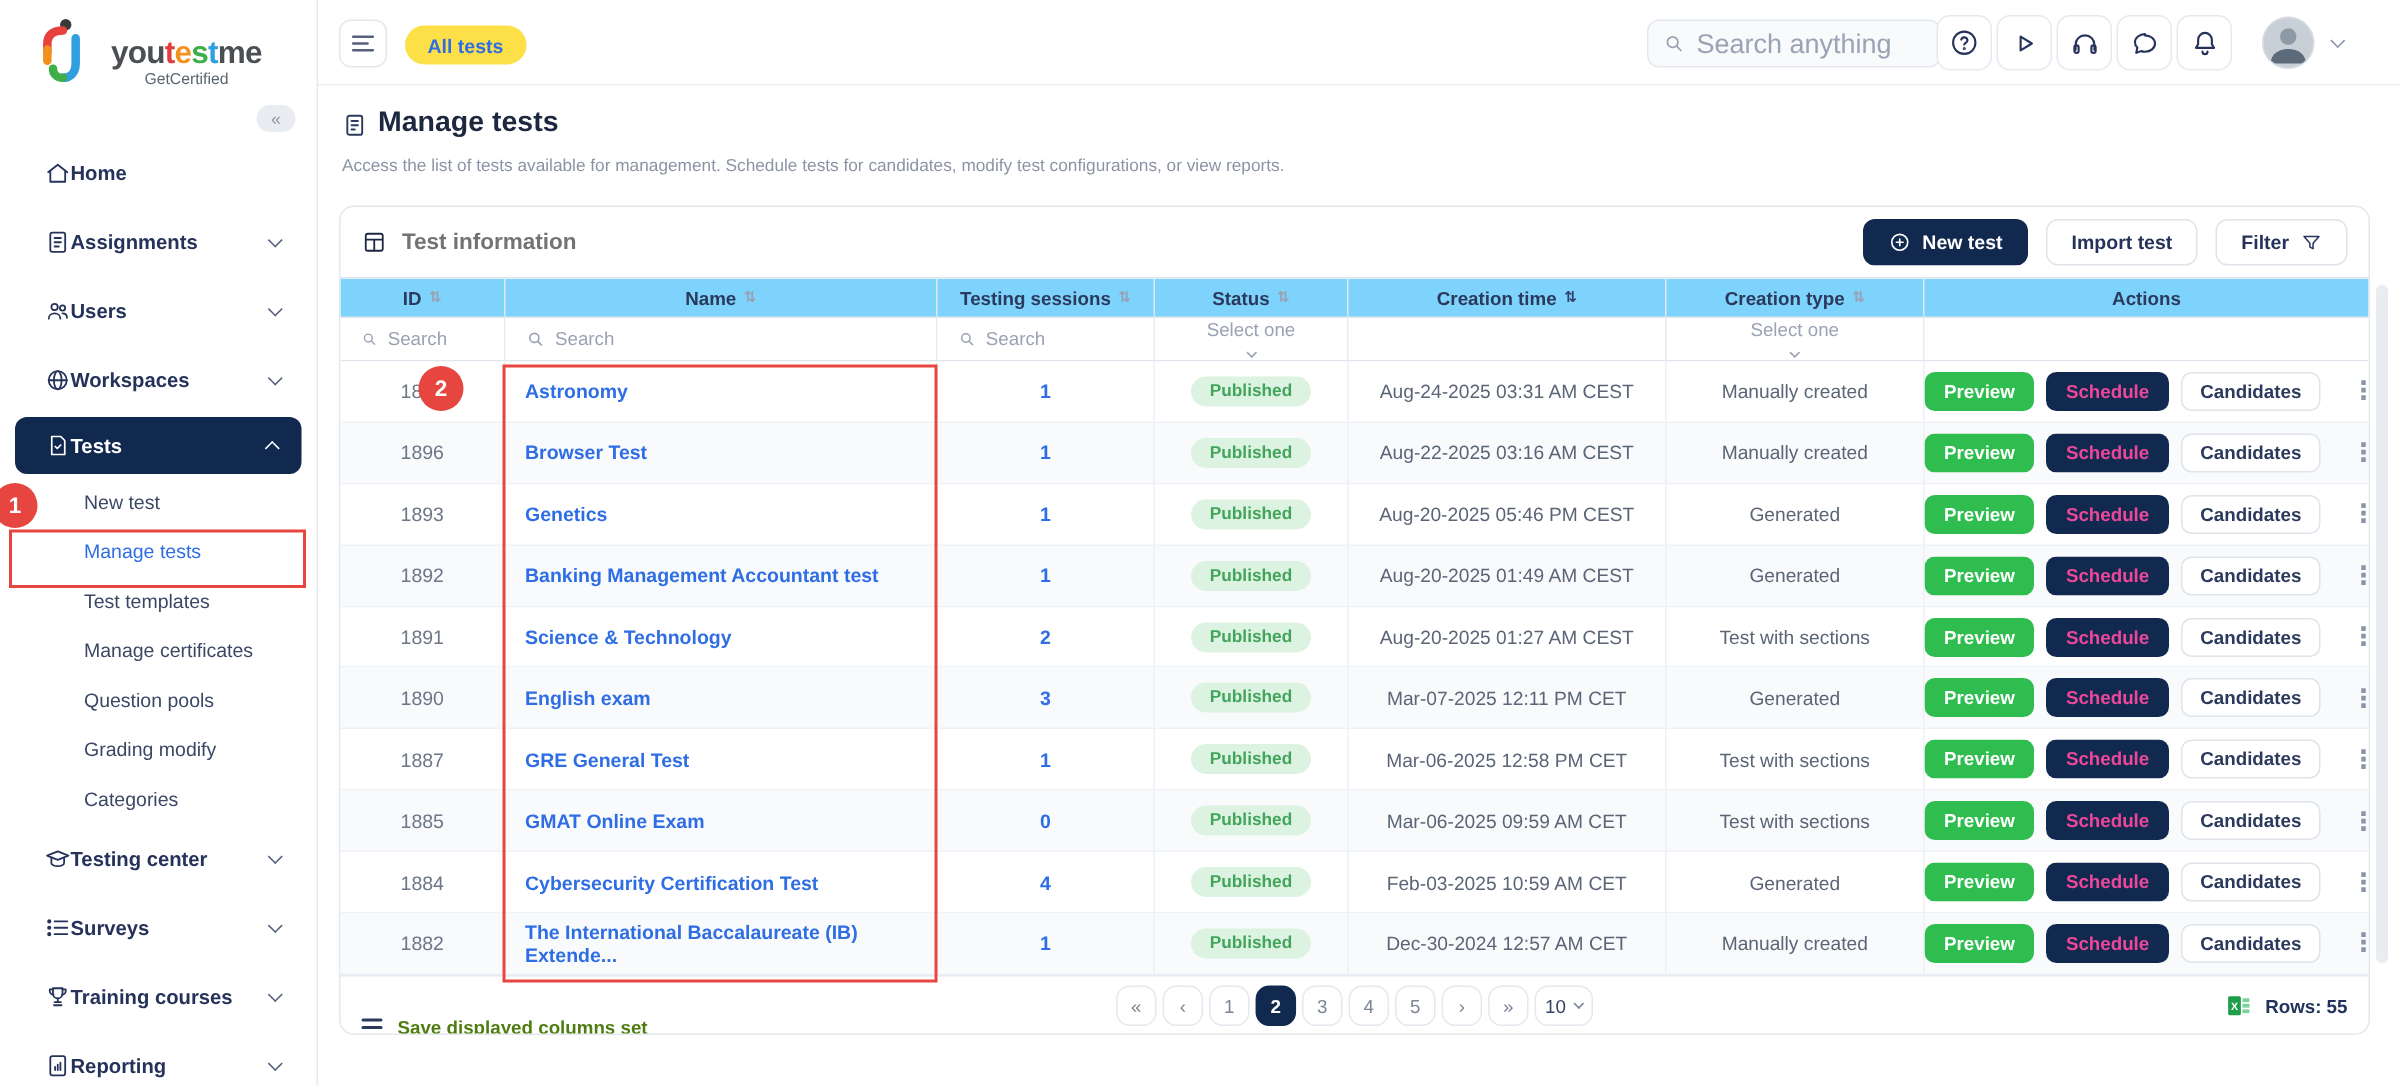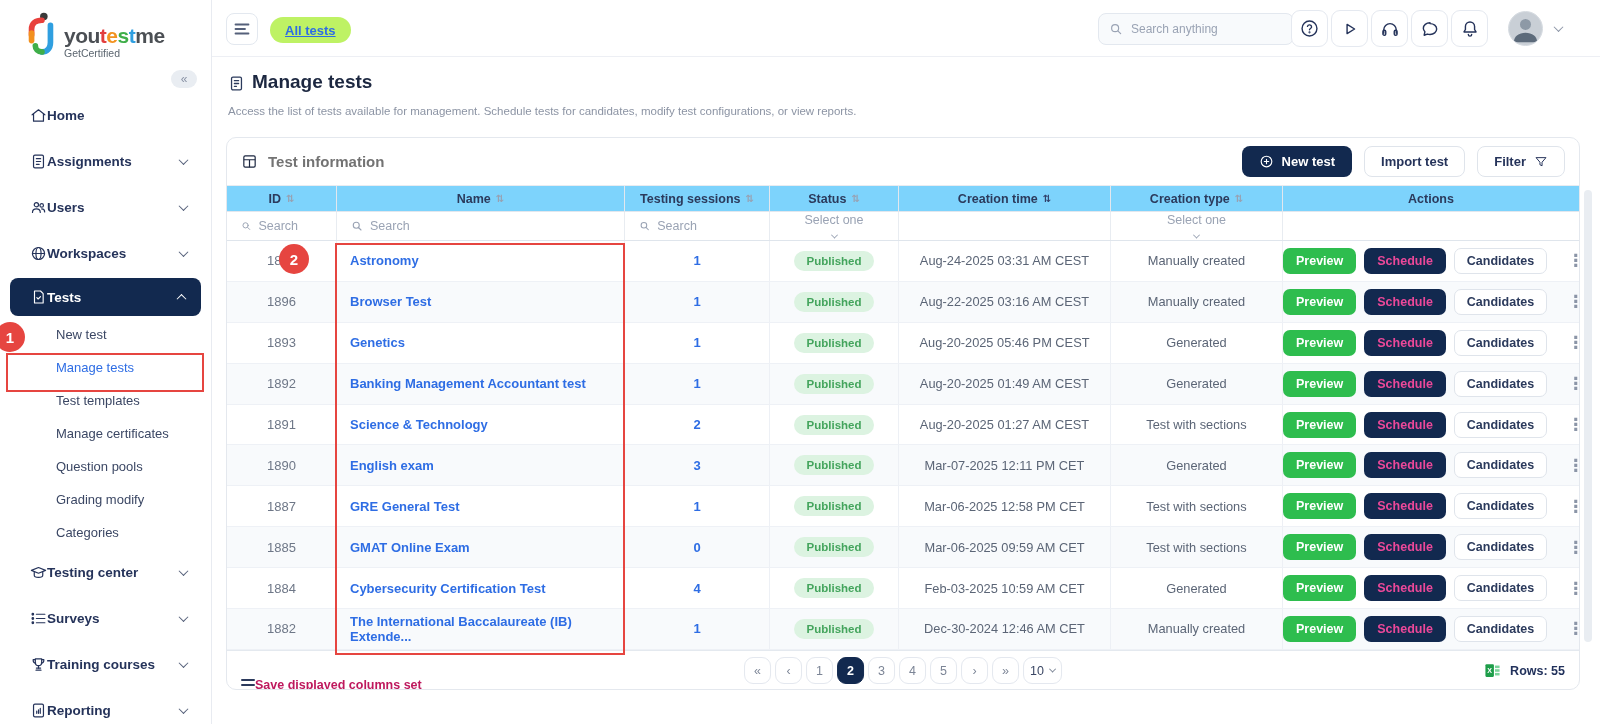--- a/index.html
+++ b/index.html
@@ -3,25 +3,25 @@
 <meta charset="utf-8">
 <style>
   * { margin:0; padding:0; box-sizing:border-box; }
   html,body { width:1600px; height:724px; overflow:hidden; background:#fff;
     font-family:"Liberation Sans","DejaVu Sans",sans-serif; }
   body { position:relative; color:#25335a; }
 
   
   .sidebar { position:absolute; left:0; top:0; width:212px; height:724px;
     background:#fff; border-right:1px solid #e8ebf1; overflow:hidden; z-index:5; }
-  .logo-block { position:absolute; left:24px; top:10px; display:flex; gap:6px; }
+  .logo-block { position:absolute; left:24px; top:10px; display:flex; gap:16px; }
   .logo-word { font-size:21px; font-weight:700; letter-spacing:-0.5px; margin-top:14px; }
   .lw-gray { color:#4b4f54; } .lw-red{color:#e23d3d;} .lw-orange{color:#f29320;}
   .lw-green{color:#3fae49;} .lw-blue{color:#2f9fe0;}
-  .logo-tagline { font-size:10.5px; color:#5c6670; text-align:left; margin-top:-1px; }
+  .logo-tagline { font-size:10.5px; color:#5c6670; text-align:center; margin-top:-1px; }
   .collapse-btn { position:absolute; right:14px; top:70px; width:26px; height:18px;
     background:#e9edf2; border-radius:9px; color:#8b94a6; font-size:12px;
     display:flex; align-items:center; justify-content:center; cursor:pointer; }
   .nav { position:absolute; top:92px; left:0; width:100%; }
   .nitem { height:46px; display:flex; align-items:center; padding:0 24px 0 30px;
     gap:0; font-size:13.5px; font-weight:600; color:#25335a; cursor:pointer; }
   .nitem svg { flex:0 0 17px; }
   .nitem .lbl { flex:1; }
   .pill-wrap { padding:2px 10px; height:42px; }
   .nitem.pill { height:38px; background:#12294f; border-radius:8px; color:#fff;
@@ -36,27 +36,27 @@
   .chev.up { transform:rotate(-135deg) translate(-1px,-1px); }
   .nitem .chev { color:#55607a; } .nitem.pill .chev{ color:#fff; }
 
   
   .topbar { position:absolute; left:212px; top:0; width:1388px; height:57px;
     background:#fff; border-bottom:1px solid #edeff4; z-index:4; }
   .hamburger-btn { position:absolute; left:14px; top:13px; width:32px; height:32px;
     border:1px solid #e3e8ef; border-radius:8px; background:#fff; display:flex;
     align-items:center; justify-content:center; cursor:pointer; }
   .breadcrumb-pill { position:absolute; left:58px; top:17px; height:26px;
-    background:#bef264; color:#2e6de4; font-size:13px; font-weight:600;
-    border-radius:14px; padding:0 15px; display:flex; align-items:center; cursor:pointer;text-decoration:underline; }
+    background:#fde047; color:#2e6de4; font-size:13px; font-weight:600;
+    border-radius:14px; padding:0 15px; display:flex; align-items:center; cursor:pointer; }
   .search-box { position:absolute; right:306px; top:13px; width:196px; height:32px;
     border:1px solid #e3e8ef; border-radius:8px; background:#f8fafc;
     display:flex; align-items:center; padding:0 10px; gap:8px; }
   .search-box input { border:none; outline:none; background:transparent; width:140px;
-    font-size:12px; color:#7f1d1d; font-family:inherit; }
+    font-size:18px; color:#7f1d1d; font-family:inherit; }
   .search-box input::placeholder { color:#9aa3b4; }
   .tb-icons { position:absolute; right:112px; top:10px; display:flex; gap:3px; }
   .ibtn { width:37px; height:37px; border:1px solid #e5e9f0; border-radius:9px;
     background:#fff; color:#25335a; display:flex; align-items:center;
     justify-content:center; cursor:pointer; }
   .avatar { position:absolute; right:57px; top:11px; width:35px; height:35px;
     border-radius:50%; background:#dfe3e7; overflow:hidden; cursor:pointer;
     border:1px solid #d6dbe1; }
   .avatar-chev { position:absolute; right:38px; top:25px; color:#8b94a6; }
 
@@ -119,22 +119,22 @@
     border:1px solid transparent; font-family:inherit; }
   .abtn.green { background:#2ebd4e; color:#fff; }
   .abtn.navy { background:#12294f; color:#ec4899; }
   .abtn.ghost { background:#fff; border-color:#dfe4eb; color:#2b3a5c; }
   .actions-cell { gap:8px; }
   .kebab { color:#8b95a7; font-size:17px; font-weight:700; margin-left:12px;
     cursor:pointer; line-height:1; }
 
   .card-foot { height:41px; border-top:1px solid #e4e9ef; display:flex;
     align-items:center; padding:0 14px; position:relative; }
-  .save-cols { display:flex; align-items:center; font-size:12.5px;
-    font-weight:600; color:#be185d; cursor:pointer;margin-top:28px; }
+  .save-cols { display:flex; align-items:center; gap:10px; font-size:12.5px;
+    font-weight:600; color:#4d7c0f; cursor:pointer;margin-top:28px; }
   .bars { display:flex; flex-direction:column; gap:3px; }
   .bars i { display:block; width:14px; height:2px; background:#2b3a5c; border-radius:1px; }
   .pager { position:absolute; left:50%; transform:translateX(-50%); display:flex;
     gap:4px; align-items:center; }
   .pbtn { min-width:27px; height:27px; border:1px solid #e4e8ef; border-radius:9px;
     background:#fff; color:#7c8596; font-size:12.5px; display:flex;
     align-items:center; justify-content:center; cursor:pointer; padding:0 6px;
     font-family:inherit; }
   .pbtn.active { background:#12294f; border-color:#12294f; color:#fff; font-weight:700; }
   .pbtn.size { gap:6px; color:#3b4764; }
@@ -571,21 +571,21 @@
       <span class="kebab">⋮</span>
     </div>
   </div>
   <div class="grid7 trow alt">
     <div class="td id">1882</div>
     <div class="td name">The International Baccalaureate (IB) Extende...</div>
     <div class="td sess">1</div>
     <div class="td">
         <span class="badge">Published</span>
       </div>
-    <div class="td time">Dec-30-2024 12:46 AM CET</div>
+    <div class="td time">Dec-30-2024 12:57 AM CET</div>
     <div class="td ctype">Manually created</div>
     <div class="td actions-cell">
       <button class="abtn green">Preview</button>
       <button class="abtn navy">Schedule</button>
       <button class="abtn ghost">Candidates</button>
       <span class="kebab">⋮</span>
     </div>
   </div>
 
   <div class="card-foot">

